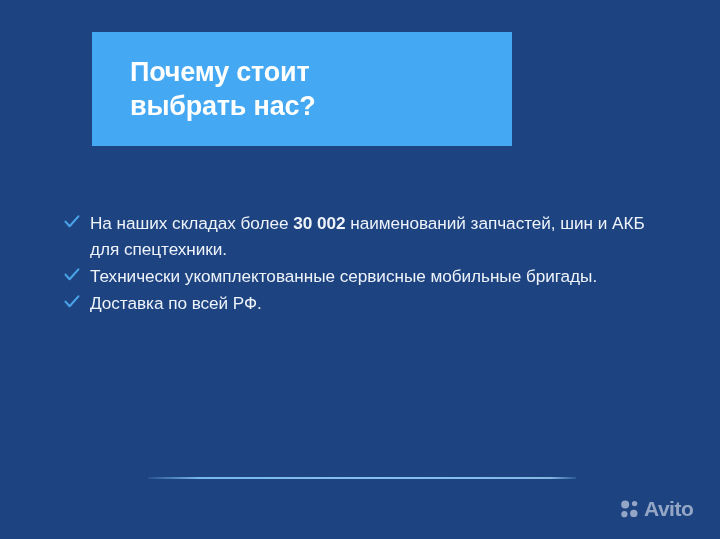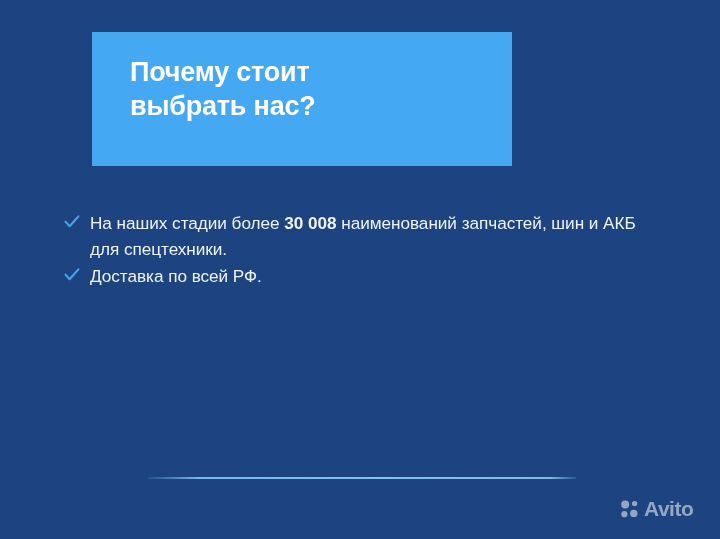--- a/index.html
+++ b/index.html
@@ -20,21 +20,21 @@
     background: #1d4381;
     overflow: hidden;
   }
 
   
   .title-box {
     position: absolute;
     left: 92px;
     top: 32px;
     width: 420px;
-    height: 134px;
+    height: 114px;
     background: #44a8f2;
     box-sizing: border-box;
   }
   .title-text {
     position: absolute;
     left: 38px;
     top: 23px;
     width: 360px;
     color: #ffffff;
     font-size: 27px;
@@ -130,23 +130,31 @@
   <div class="bullet-list">
 
 
 
     <div class="bullet-row">
       <span class="check-icon">
         <svg width="16" height="18" viewBox="0 0 16 18">
           <path d="M1.5 8.6 L5.6 13.2 L14.4 3.4" stroke="#4aa3e8" stroke-width="2.1" fill="none" stroke-linecap="round" stroke-linejoin="round"></path>
         </svg>
       </span>
-      <span class="bullet-text"><span>На наших стадии более </span><b>30 008</b><span> наименований запчастей, шин и АКБ для спецтехники.</span></span>
+      <span class="bullet-text"><span>На наших складах более </span><b>30 002</b><span> наименований запчастей, шин и АКБ для спецтехники.</span></span>
     </div>
 
+    <div class="bullet-row">
+      <span class="check-icon">
+        <svg width="16" height="18" viewBox="0 0 16 18">
+          <path d="M1.5 8.6 L5.6 13.2 L14.4 3.4" stroke="#4aa3e8" stroke-width="2.1" fill="none" stroke-linecap="round" stroke-linejoin="round"></path>
+        </svg>
+      </span>
+      <span class="bullet-text">Технически укомплектованные сервисные мобильные бригады.</span>
+    </div>
 
     <div class="bullet-row">
       <span class="check-icon">
         <svg width="16" height="18" viewBox="0 0 16 18">
           <path d="M1.5 8.6 L5.6 13.2 L14.4 3.4" stroke="#4aa3e8" stroke-width="2.1" fill="none" stroke-linecap="round" stroke-linejoin="round"></path>
         </svg>
       </span>
       <span class="bullet-text">Доставка по всей РФ.</span>
     </div>
 

